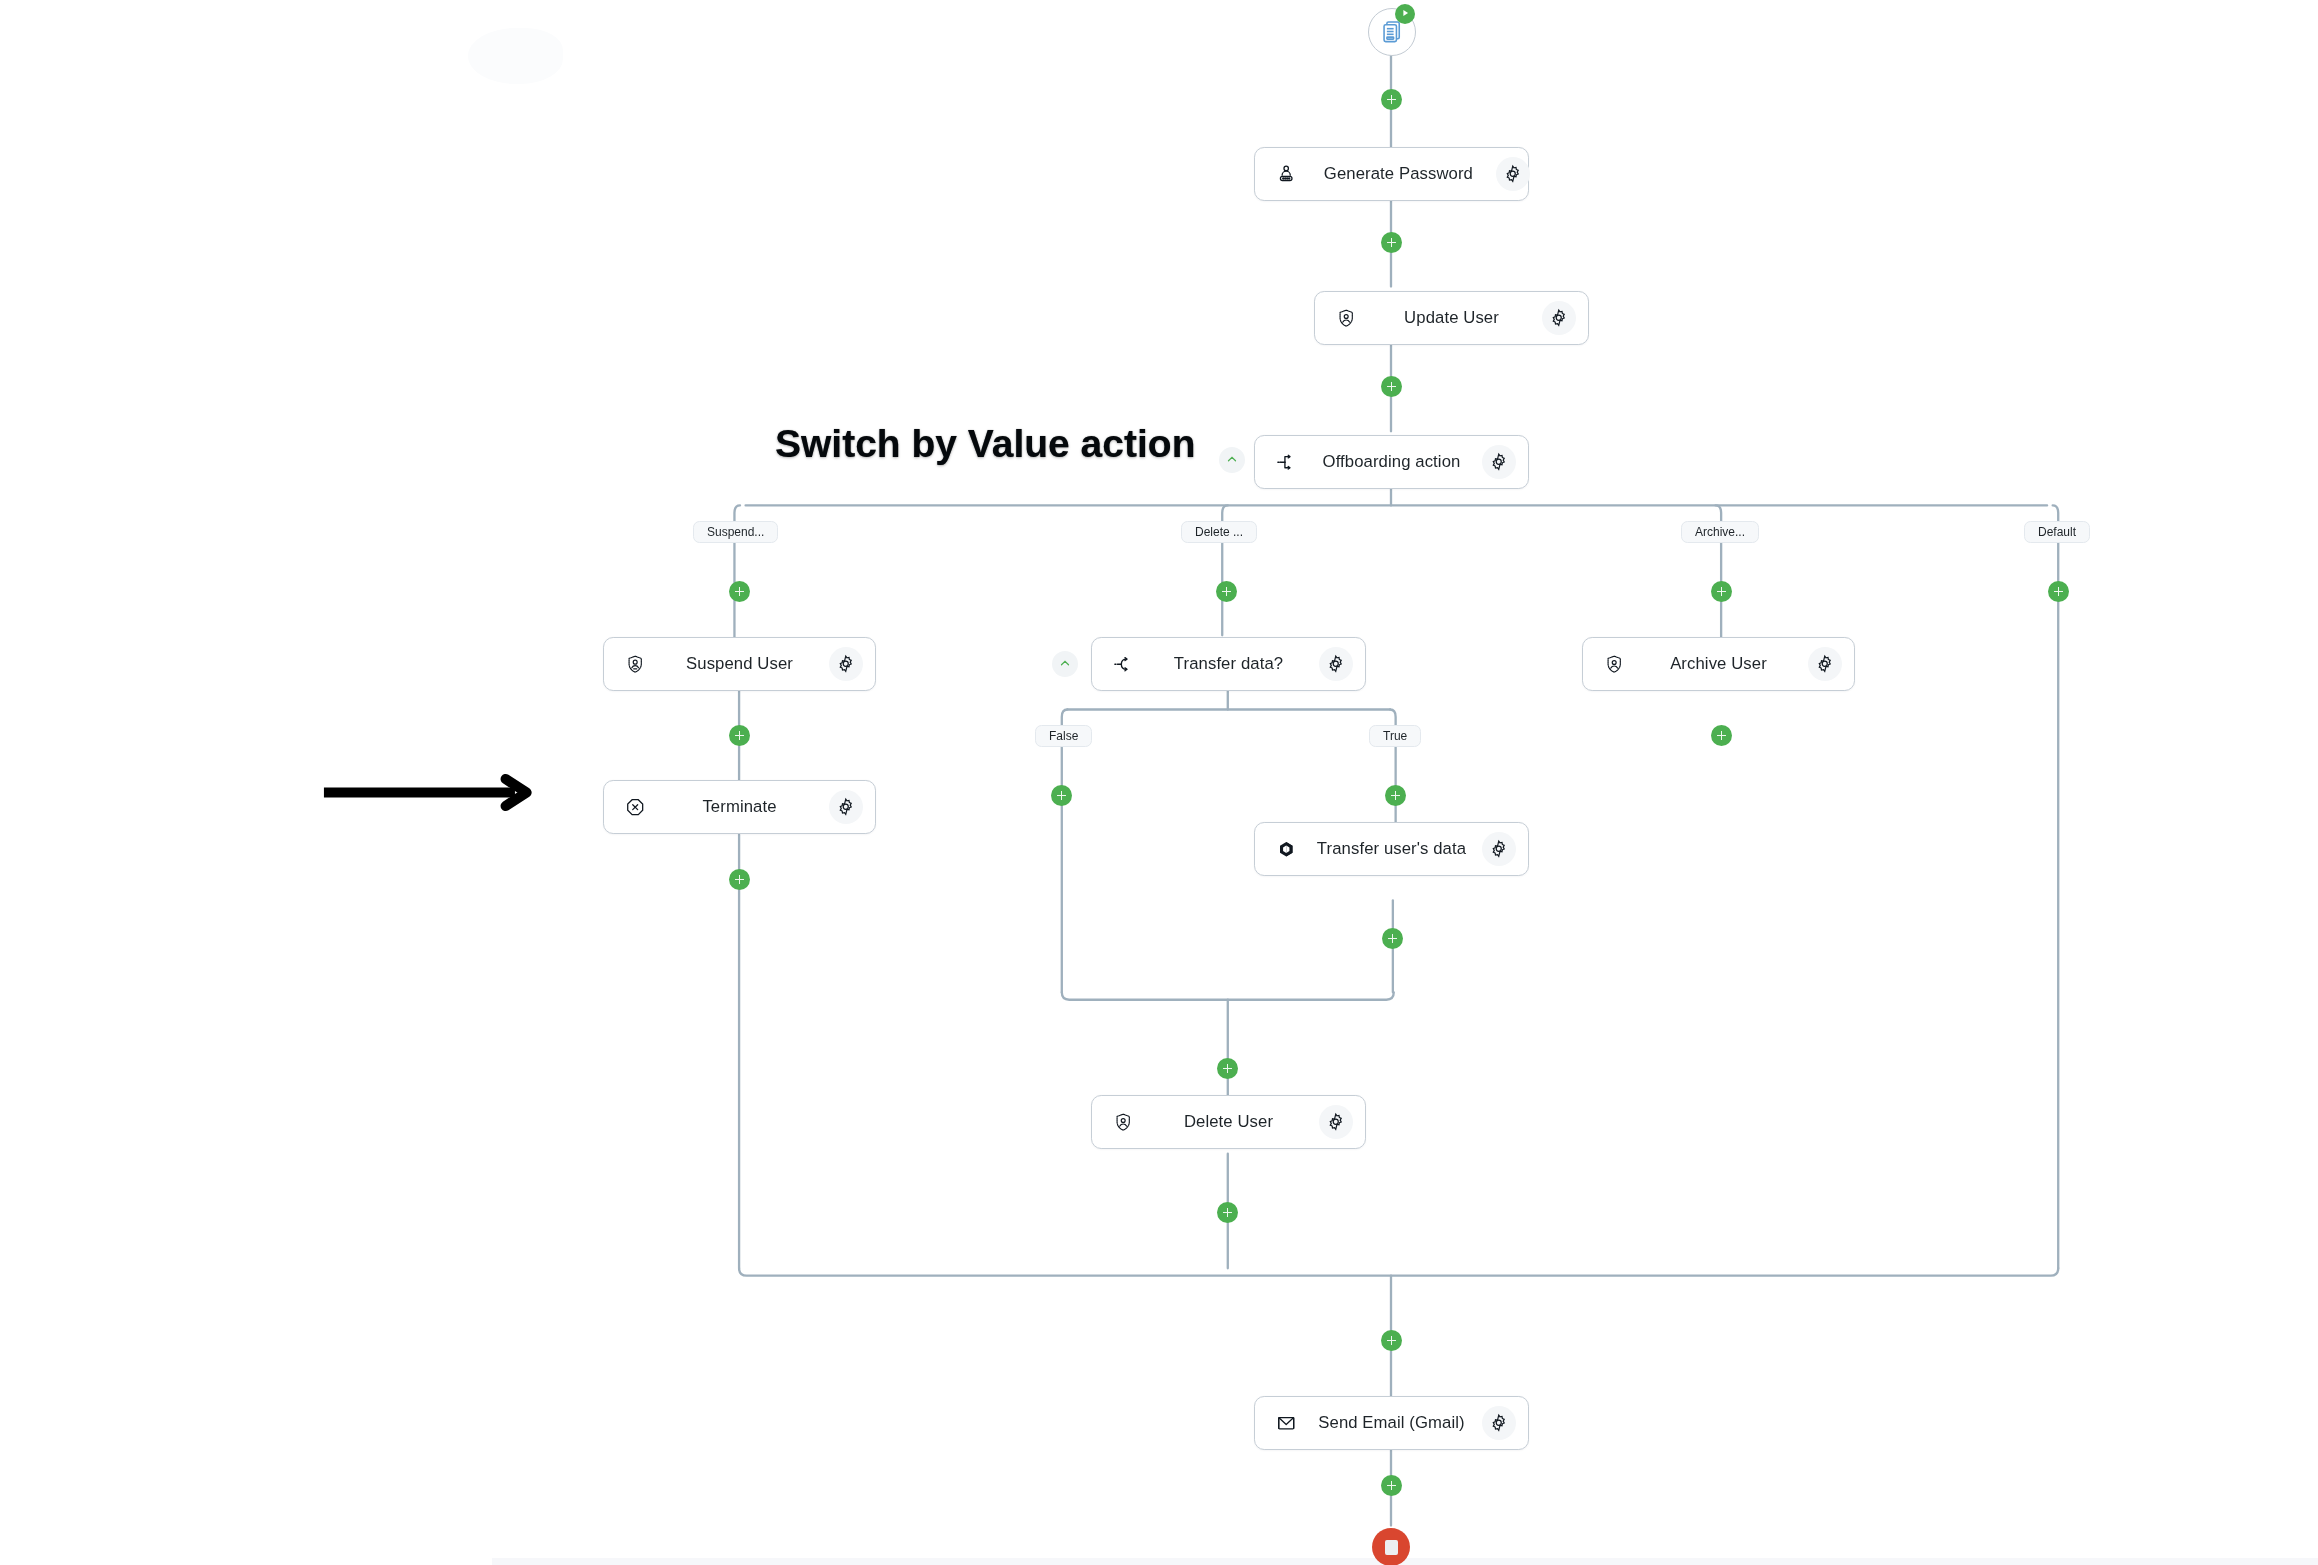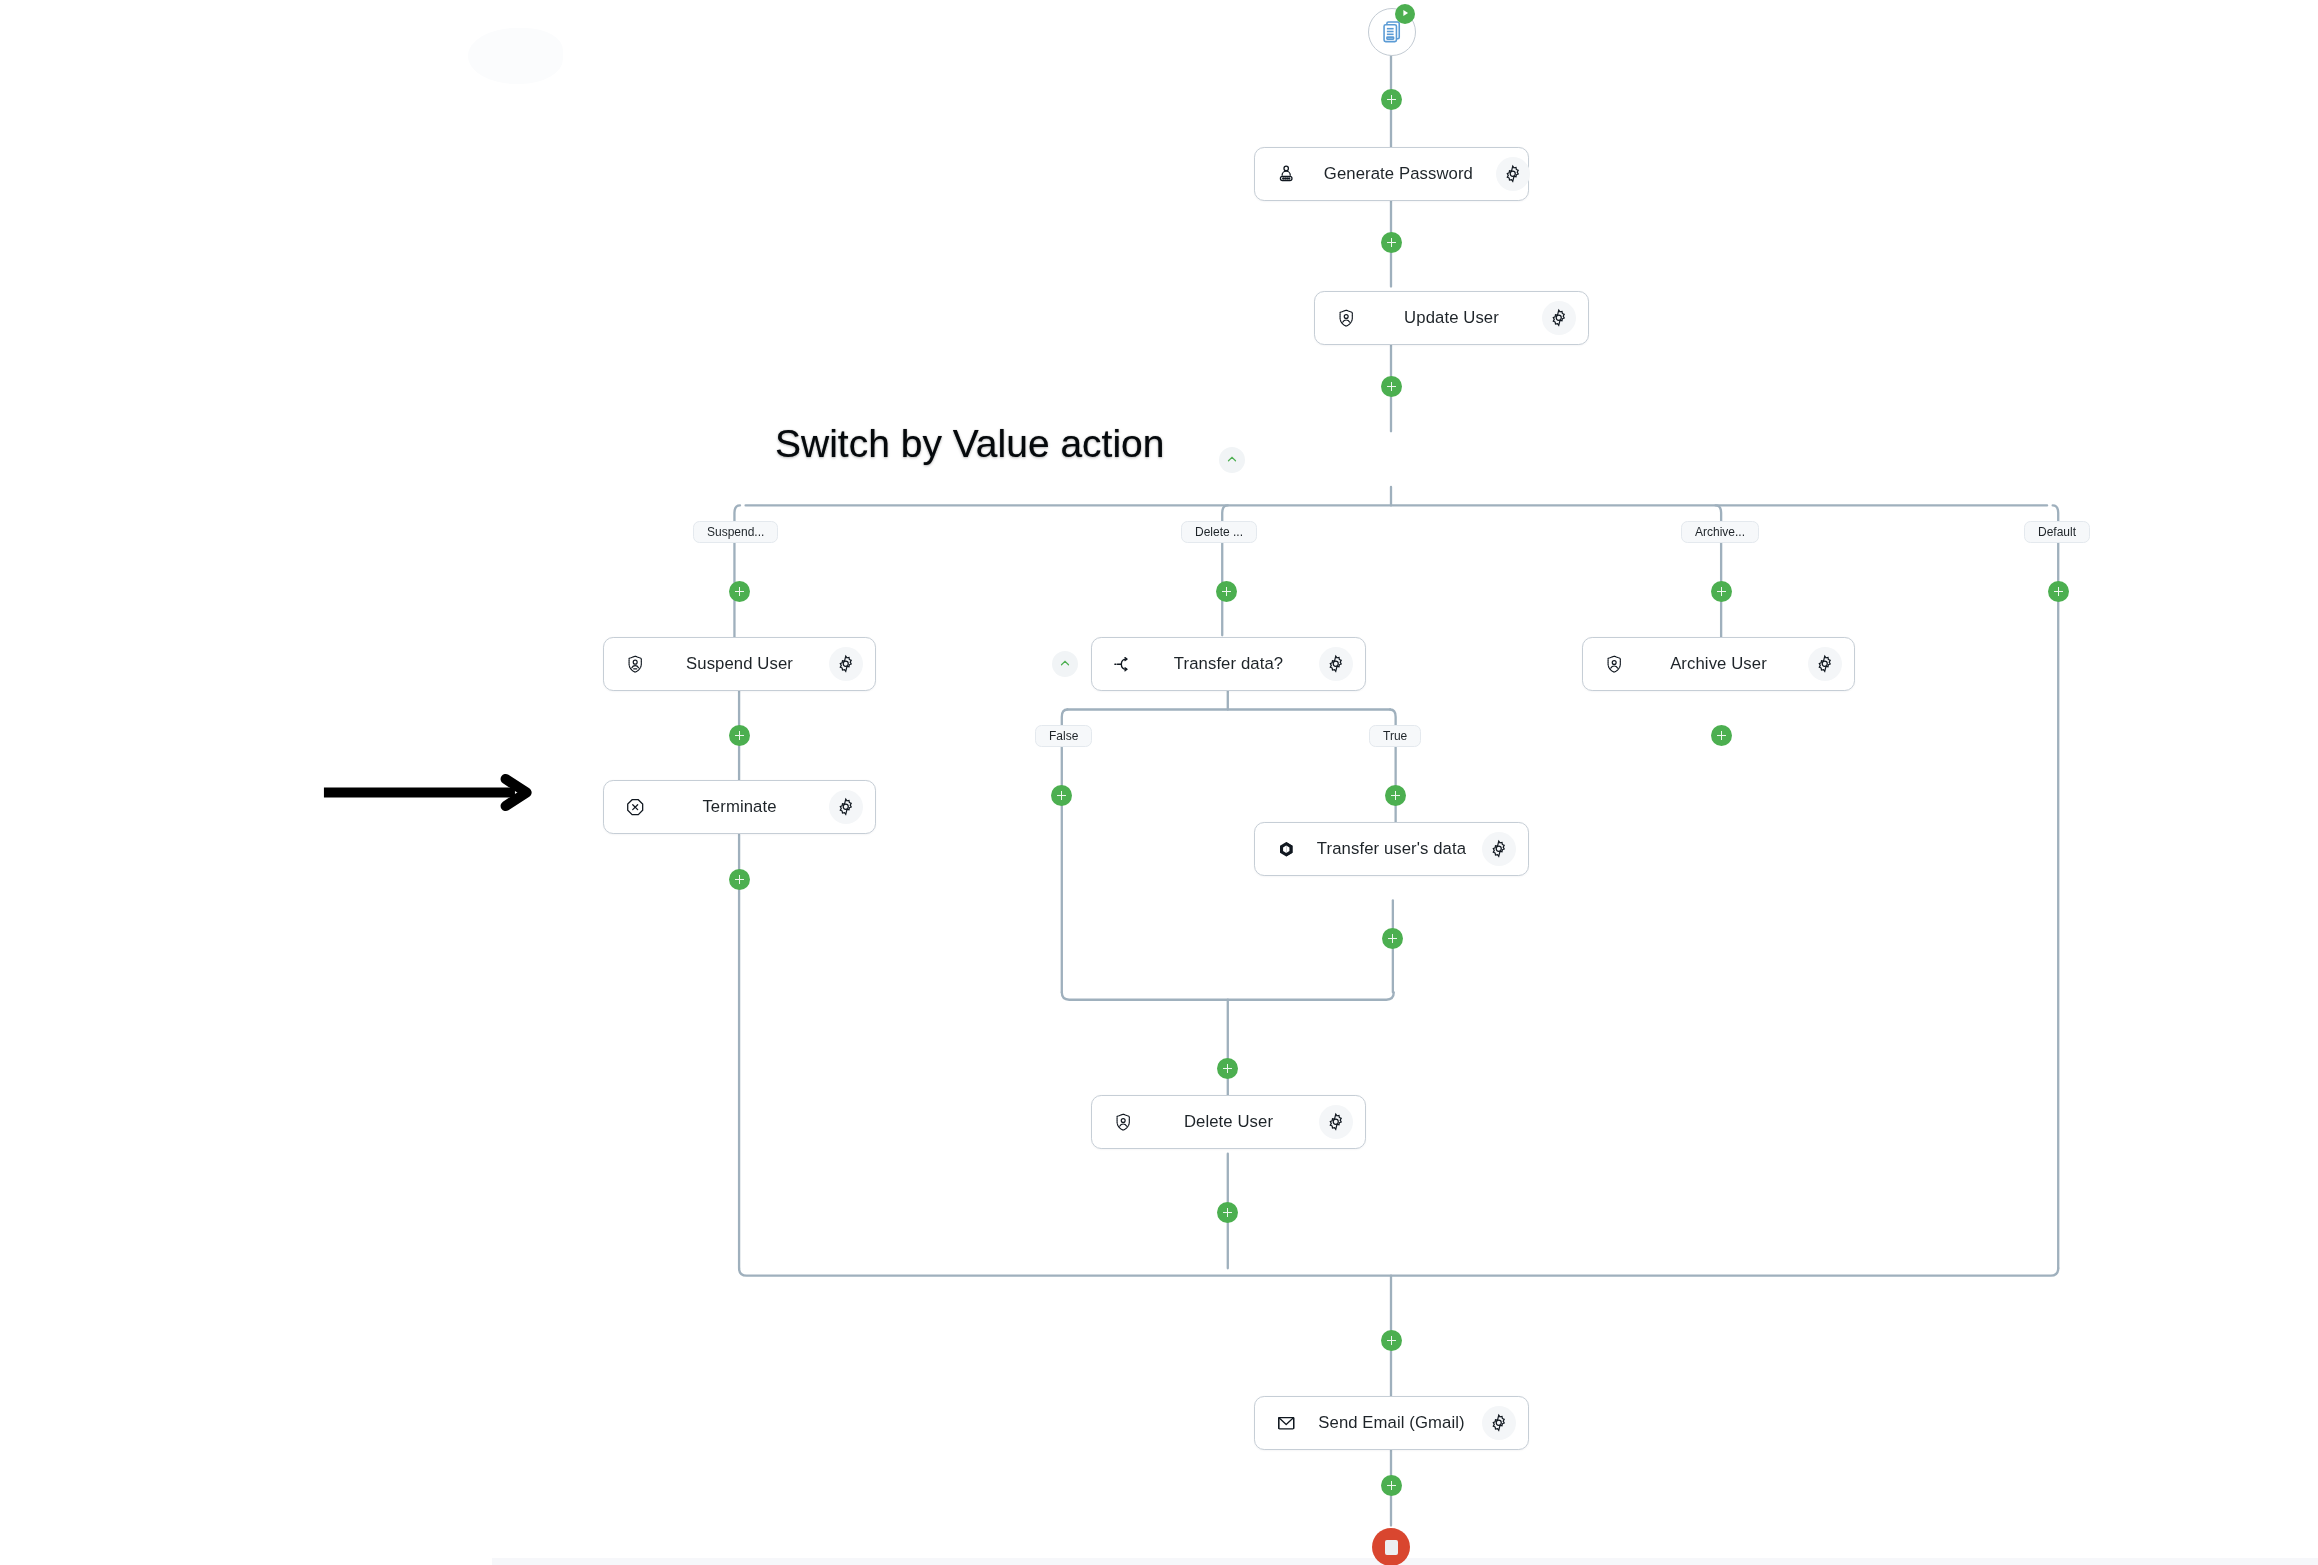--- a/index.html
+++ b/index.html
@@ -296,30 +296,49 @@
     </span>
     <span class="nd-label">Update User</span>
     <span class="nd-gear">
       <svg width="19.5" height="19.5" viewBox="0 0 24 24" fill="none" stroke="#111820" stroke-width="1.5">
         <circle cx="12" cy="12" r="3.1"></circle>
         <path d="M12 2.6l1.5 2.1 2.5-.5.4 2.5 2.3 1.1-1.2 2.2 1.2 2.2-2.3 1.1-.4 2.5-2.5-.5L12 21.4l-1.5-2.1-2.5.5-.4-2.5-2.3-1.1 1.2-2.2-1.2-2.2 2.3-1.1.4-2.5 2.5.5z"></path>
       </svg>
     </span>
   </div>
 
-  <div id="group-heading" style="left:775px; top:422px;">Switch by Value action</div>
+  <div id="group-heading" style="left:775px; top:422px;font-weight:bold;">Switch by Value action</div>
 
   <div class="chev" style="left:1219px; top:447px;">
     <span>
       <svg width="14" height="14" viewBox="0 0 24 24" fill="none" stroke="#4caf50" stroke-width="2.1" stroke-linecap="round">
         <polyline points="6,15 12,9 18,15"></polyline>
       </svg>
     </span>
   </div>
 
+  <div class="node" style="left:1254px; top:435px; width:275px;">
+    <span class="nd-icon">
+      <svg width="20.4" height="20.4" viewBox="0 0 24 24" fill="none" stroke="#111820" stroke-width="1.6" stroke-linecap="round" stroke-linejoin="round">
+        <line x1="2.2" y1="12" x2="5" y2="12" stroke-dasharray="1.3 1.3"></line>
+        <line x1="5.6" y1="12" x2="10.5" y2="12"></line>
+        <path d="M10.5 12V5.4h5.4"></path>
+        <path d="M10.5 12v6.6h5.4"></path>
+        <polyline points="14.4,3.9 16.4,5.4 14.4,6.9"></polyline>
+        <polyline points="14.4,17.1 16.4,18.6 14.4,20.1"></polyline>
+      </svg>
+    </span>
+    <span class="nd-label">Offboarding action</span>
+    <span class="nd-gear">
+      <svg width="19.5" height="19.5" viewBox="0 0 24 24" fill="none" stroke="#111820" stroke-width="1.5">
+        <circle cx="12" cy="12" r="3.1"></circle>
+        <path d="M12 2.6l1.5 2.1 2.5-.5.4 2.5 2.3 1.1-1.2 2.2 1.2 2.2-2.3 1.1-.4 2.5-2.5-.5L12 21.4l-1.5-2.1-2.5.5-.4-2.5-2.3-1.1 1.2-2.2-1.2-2.2 2.3-1.1.4-2.5 2.5.5z"></path>
+      </svg>
+    </span>
+  </div>
 
   <div class="pill" style="left:693px; top:521px;">Suspend...</div>
   <div class="pill" style="left:1181px; top:521px;">Delete ...</div>
   <div class="pill" style="left:1681px; top:521px;">Archive...</div>
   <div class="pill" style="left:2024px; top:521px;">Default</div>
 
   <div class="node" style="left:603px; top:780px; width:273px;">
     <span class="nd-icon">
       <svg width="20.4" height="20.4" viewBox="0 0 24 24" fill="none" stroke="#111820" stroke-width="1.5" stroke-linecap="round">
         <polygon points="8.4,3.2 15.6,3.2 20.8,8.4 20.8,15.6 15.6,20.8 8.4,20.8 3.2,15.6 3.2,8.4"></polygon>

